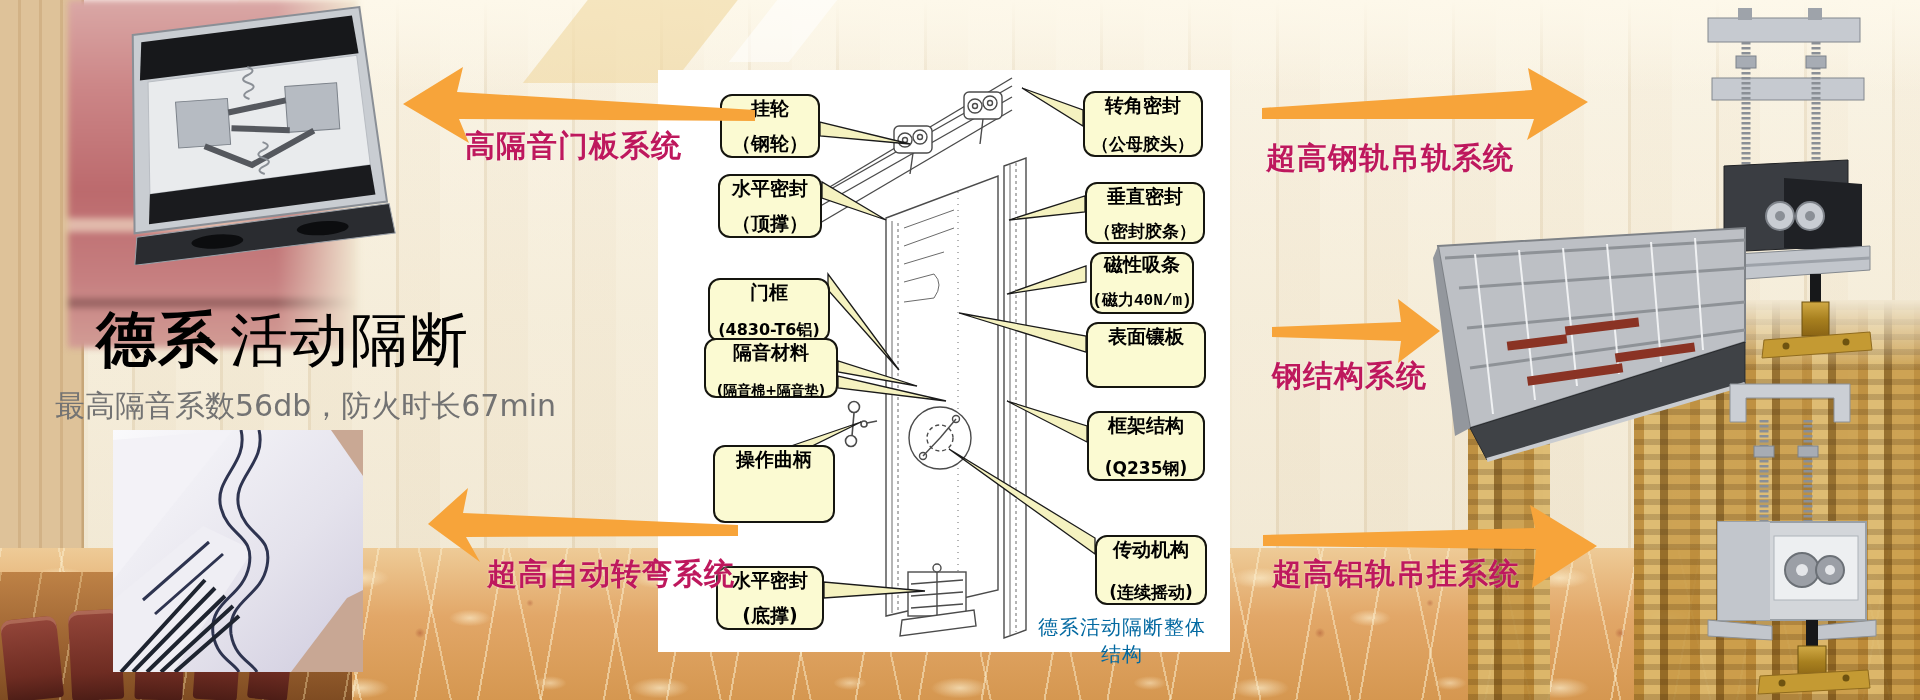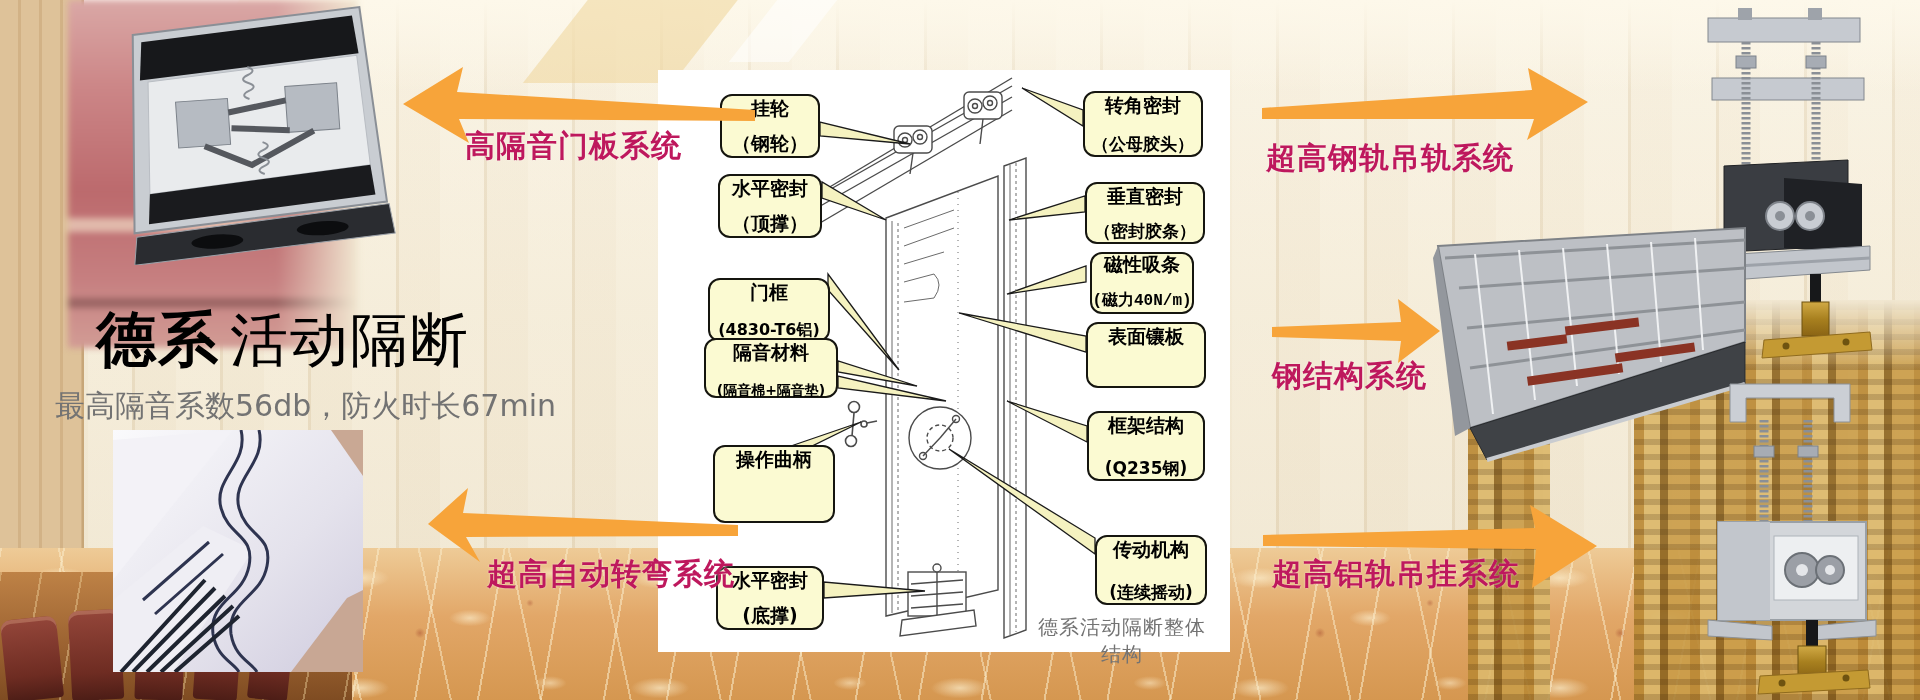--- a/index.html
+++ b/index.html
@@ -59,21 +59,21 @@
   .bg-drape::before { content:""; position:absolute; left:0; top:0; width:100%; height:70px;
     background:linear-gradient(180deg,#F1E7D1 0%, rgba(241,231,209,0) 100%); }
 
   
   .diagram { position:absolute; left:658px; top:70px; width:572px; height:582px; background:#FFFFFF; }
   .diagram svg { position:absolute; left:0; top:0; }
   .callout { position:absolute; background:#FBFAD2; border:2px solid #15150F; border-radius:12px;
     display:flex; flex-direction:column; align-items:center; justify-content:space-between;
     text-align:center; font-weight:bold; font-size:19px; line-height:1.32; color:#000; z-index:3; }
   .callout .fz17 { font-size:17px; } .callout .fz16 { font-size:16px; } .callout .fz14 { font-size:14px;margin-top:16px; }
-  .caption { position:absolute; z-index:3; font-size:20px; color:#737373; font-weight:500;
+  .caption { position:absolute; z-index:3; font-size:20px; color:#0369a1; font-weight:500;
     text-align:center; letter-spacing:1px; }
 
   
   .arrows { position:absolute; inset:0; z-index:4; pointer-events:none; }
   .sys-label { position:absolute; z-index:5; font-weight:bold; color:#be185d; font-size:30px;
     letter-spacing:1px; text-shadow:0 0 2px rgba(255,255,255,.6); white-space:nowrap; }
 
   
   .headline { position:absolute; left:96px; top:300px; z-index:5; white-space:nowrap; color:#000; }
   .headline .strong { font-size:60px; font-weight:900; letter-spacing:2px; }

